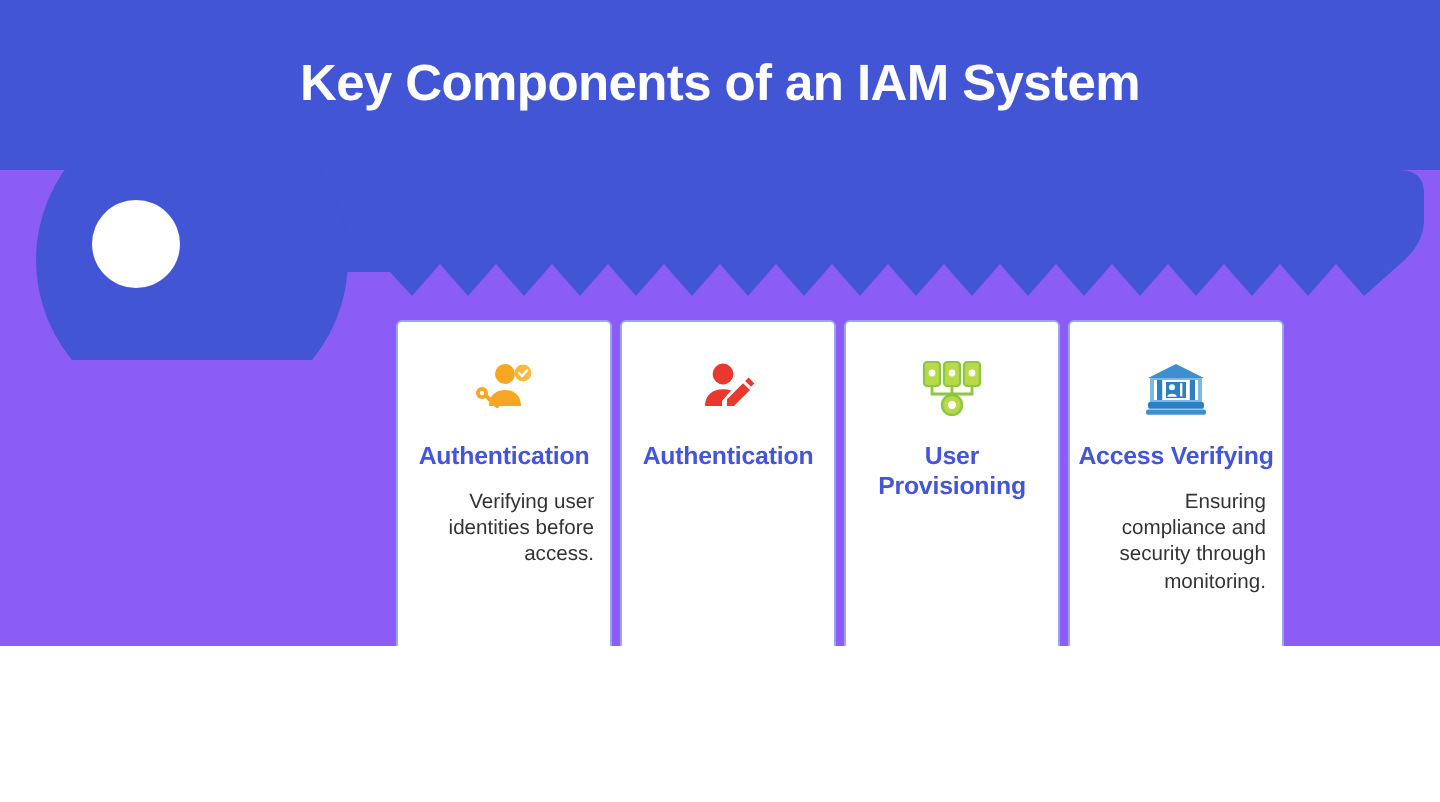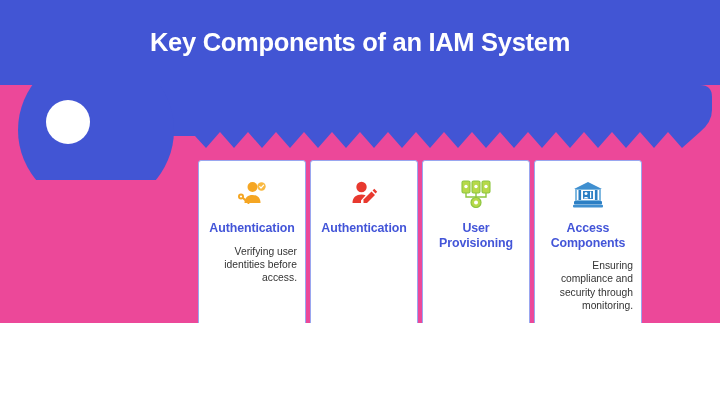--- a/index.html
+++ b/index.html
@@ -3,21 +3,21 @@
 <meta charset="utf-8">
 <style>
   html,body{margin:0;padding:0;}
   body{
     width:720px;height:401px;
     background:#ffffff;
     font-family:"Liberation Sans", sans-serif;
     overflow:hidden;
     position:relative;
   }
-  #stage{position:relative;width:720px;height:323px;overflow:hidden;background:#ec4899;}
+  #stage{position:relative;width:720px;height:323px;overflow:hidden;background:#8b5cf6;}
 
   
   .header-band{
     position:absolute;left:0;top:0;width:720px;height:85px;
     background:var(--brand,#4255d4);
     z-index:2;
   }
   .page-title{
     position:absolute;left:0;top:0;width:720px;height:85px;
     display:flex;align-items:center;justify-content:center;
@@ -160,21 +160,21 @@
           <rect x="5.5" y="9" width="2.6" height="10" fill="#2c7fc4"></rect>
           <rect x="21.9" y="9" width="2.6" height="10" fill="#2c7fc4"></rect>
           <rect x="10" y="10" width="10" height="8" fill="#2c7fc4"></rect>
           <circle cx="13" cy="12.6" r="1.5" fill="#ffffff"></circle>
           <path d="M10.6,17.4 C10.6,15.4 15.4,15.4 15.4,17.4 Z" fill="#ffffff"></path>
           <rect x="17" y="10.6" width="1.2" height="6.6" fill="#ffffff"></rect>
           <rect x="1" y="20" width="28" height="3.4" rx="1" fill="#2c7fc4"></rect>
           <rect x="0" y="23.8" width="30" height="2.6" rx="1" fill="#3f8fd0"></rect>
         </svg>
       </div>
-      <div class="card-title">Access Components</div>
+      <div class="card-title">Access Verifying</div>
       <div class="card-desc">Ensuring compliance and security through monitoring.</div>
     </div>
 
   </div>
 
   <div class="logo">
     <svg class="logo-mark" width="36" height="30" viewBox="0 0 36 30">
       <path d="M17,6 L2,16 L17,26" stroke="#111111" stroke-width="2.2" fill="none" stroke-linecap="round" stroke-linejoin="round"></path>
       <path d="M24,5 L15,27" stroke="#111111" stroke-width="2.2" fill="none" stroke-linecap="round"></path>
     </svg>

